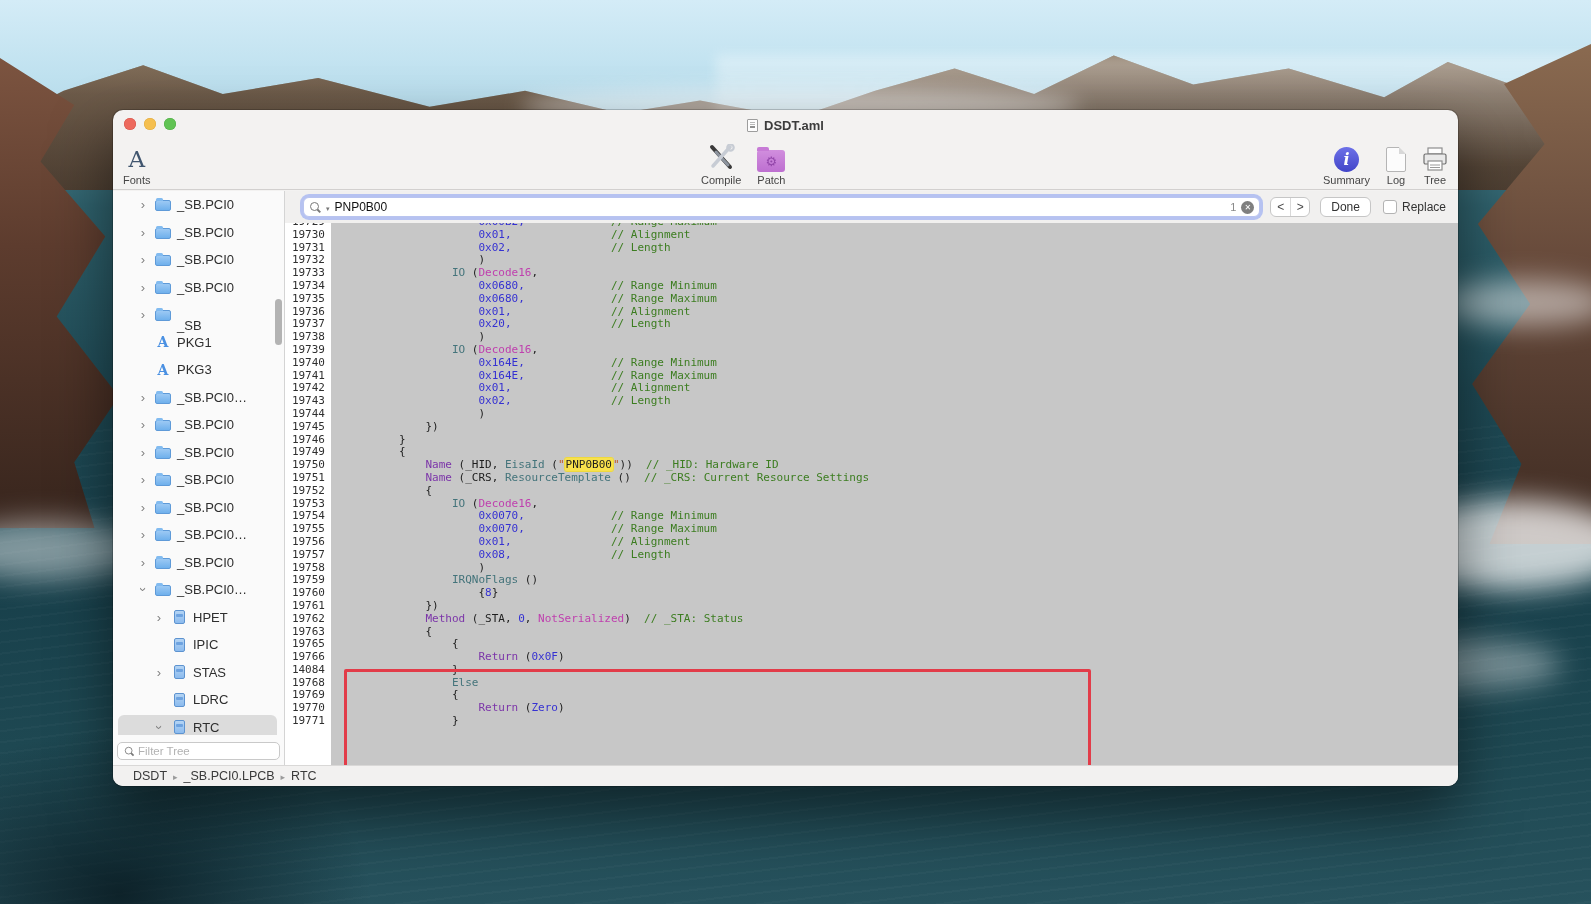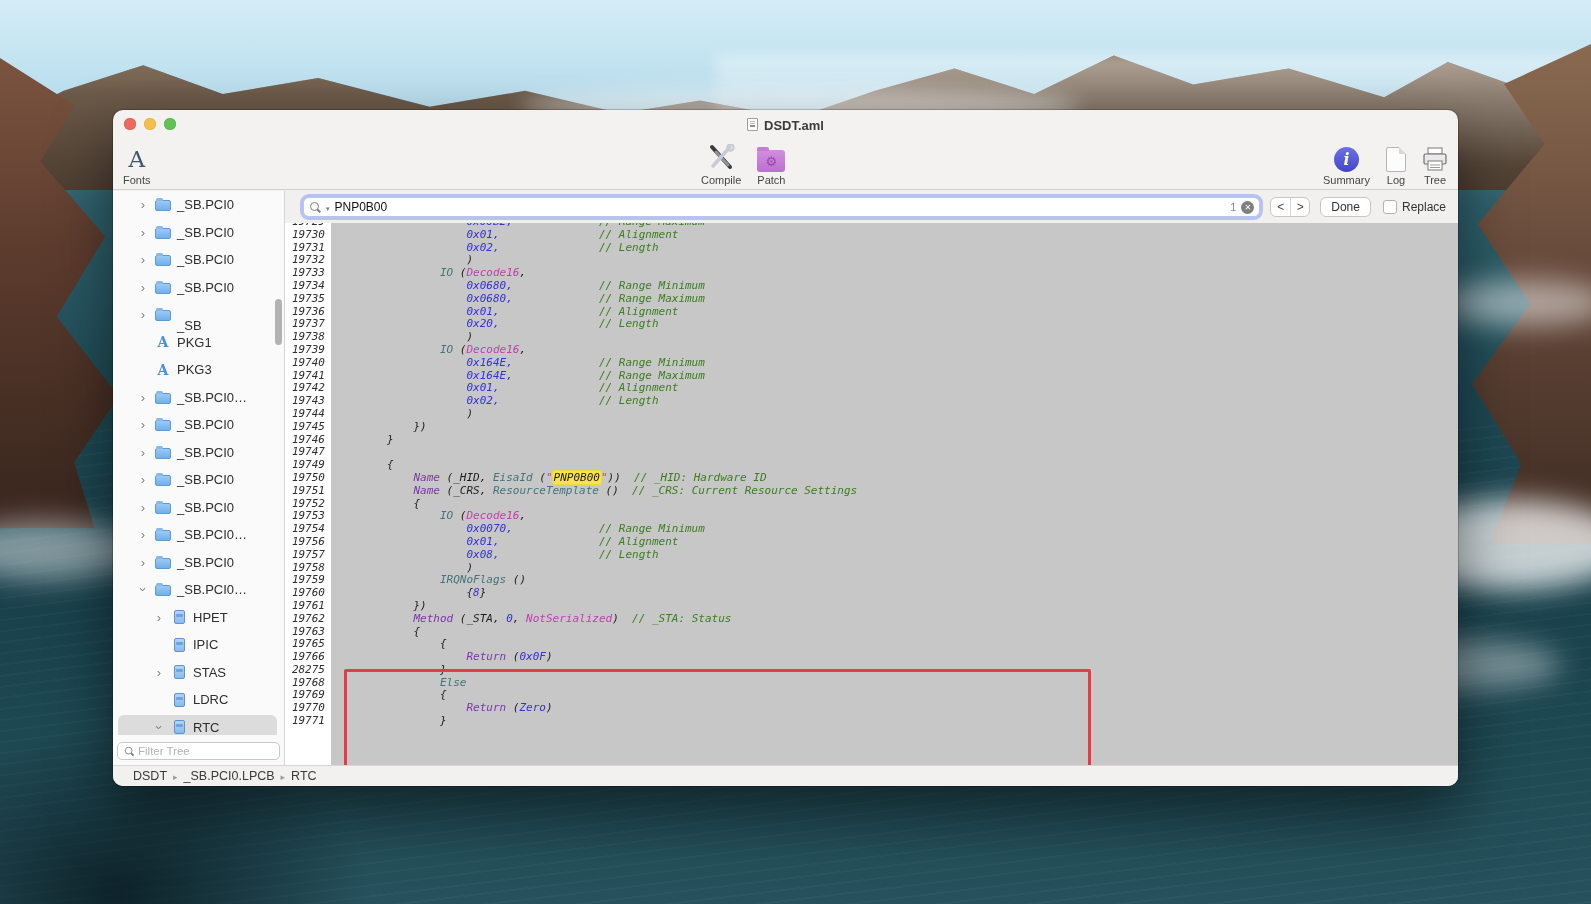--- a/index.html
+++ b/index.html
@@ -37,21 +37,21 @@
   .window { position:absolute; left:113px; top:110px; width:1345px; height:676px; border-radius:10px;
         background:#f3f2f1; overflow:hidden;
         box-shadow:0 28px 60px rgba(0,0,0,.5), 0 0 0 1px rgba(0,0,0,.18); }
 
   .titlebar { position:relative; height:30px; display:flex; align-items:center; justify-content:center; }
   .lights { position:absolute; left:11px; top:8px; display:flex; gap:8px; }
   .light { width:12px; height:12px; border-radius:50%; }
   .light.red { background:#ed6a5e; box-shadow:inset 0 0 0 .5px #d55249; }
   .light.yellow { background:#f5bf4f; box-shadow:inset 0 0 0 .5px #dfa93c; }
   .light.green { background:#61c354; box-shadow:inset 0 0 0 .5px #4eab43; }
-  .title-wrap { display:flex; align-items:flex-start; gap:6px; }
+  .title-wrap { display:flex; align-items:center; gap:6px; }
   .doc-icon { width:11px; height:13px; background:#fdfdfd; border:1px solid #9d9d9d; border-radius:1px; position:relative; }
   .doc-icon::before { content:""; position:absolute; left:2px; top:2px; width:5px; height:6px; background:
         linear-gradient(#b9b9b9 0 1px, transparent 1px 2px, #b9b9b9 2px 3px, transparent 3px 4px, #8f8f8f 4px 6px); }
   .win-title { font-size:13px; font-weight:bold; color:#3c3c3c; }
 
   .toolbar { position:relative; height:50px; border-bottom:1px solid #d2d0cf; }
   .tb-item { display:flex; flex-direction:column; align-items:center; justify-content:flex-end; height:46px; }
   .tb-label { font-size:11px; color:#464646; margin-top:2px; }
   .tb-left { position:absolute; left:10px; top:0; }
   .tb-center { position:absolute; left:588px; top:0; display:flex; gap:16px; }
@@ -107,25 +107,25 @@
   .side-scrollbar { position:absolute; right:2px; top:108px; width:7px; height:46px; border-radius:3.5px; background:#b3b3b3; }
   .filter-field { position:absolute; left:4px; right:4px; bottom:5px; height:18px; background:#fff; border:1px solid #c9c9c9;
         border-radius:5px; display:flex; align-items:center; padding:0 5px; }
   .filter-field .mag { transform:scale(.85); margin-right:2px; }
   .filter-field input { border:none; outline:none; flex:1; font-size:11.5px; color:#333; background:transparent; }
   .filter-field input::placeholder { color:#b2b2b2; }
 
   
   .rightpane { flex:1; display:flex; flex-direction:column; min-width:0; }
   .editor { position:relative; flex:1; overflow:hidden;
-        background:linear-gradient(90deg,#ffffff 0 46px,#cfcfcf 46px 46.5px,#c7c7c7 46.5px);font-style:italic; }
+        background:linear-gradient(90deg,#ffffff 0 46px,#cfcfcf 46px 46.5px,#c7c7c7 46.5px); }
   .code-lines { margin-top:-7px; }
   .code-line { display:flex; height:12.8px; font-family:"DejaVu Sans Mono", monospace; font-size:11px; line-height:12.8px; white-space:pre; }
   .ln { width:46px; flex:0 0 auto; text-align:right; padding-right:6px; color:#2f2f2f; }
-  .lc { padding-left:3px; }
+  .lc { padding-left:15px; }
   .tok-pl { color:#1d1d1d; }
   .tok-kw { color:#7c35a9; }
   .tok-op { color:#44747b; }
   .tok-ty { color:#bf3fae; }
   .tok-nu { color:#3531d2; }
   .tok-co { color:#3c7d20; }
   .tok-st { color:#c05a28; }
   .tok-hl { color:#1d1d1d; background:#f9e24c; border-radius:2px; padding:0 1px; box-shadow:0 0 0 1px #eed93e; }
   .annotation { position:absolute; left:59px; top:446px; width:747px; height:130px; border:3px solid #e23c49;
         border-radius:2px; pointer-events:none; z-index:5; }
@@ -408,38 +408,38 @@
               <div class="code-line"><span class="ln">19737</span><span class="lc"><span class="tok-pl">                    </span><span class="tok-nu">0x20,</span><span class="tok-pl">               </span><span class="tok-co">// Length</span></span></div>
               <div class="code-line"><span class="ln">19738</span><span class="lc"><span class="tok-pl">                    )</span></span></div>
               <div class="code-line"><span class="ln">19739</span><span class="lc"><span class="tok-pl">                </span><span class="tok-op">IO</span><span class="tok-pl"> (</span><span class="tok-ty">Decode16</span><span class="tok-pl">,</span></span></div>
               <div class="code-line"><span class="ln">19740</span><span class="lc"><span class="tok-pl">                    </span><span class="tok-nu">0x164E,</span><span class="tok-pl">             </span><span class="tok-co">// Range Minimum</span></span></div>
               <div class="code-line"><span class="ln">19741</span><span class="lc"><span class="tok-pl">                    </span><span class="tok-nu">0x164E,</span><span class="tok-pl">             </span><span class="tok-co">// Range Maximum</span></span></div>
               <div class="code-line"><span class="ln">19742</span><span class="lc"><span class="tok-pl">                    </span><span class="tok-nu">0x01,</span><span class="tok-pl">               </span><span class="tok-co">// Alignment</span></span></div>
               <div class="code-line"><span class="ln">19743</span><span class="lc"><span class="tok-pl">                    </span><span class="tok-nu">0x02,</span><span class="tok-pl">               </span><span class="tok-co">// Length</span></span></div>
               <div class="code-line"><span class="ln">19744</span><span class="lc"><span class="tok-pl">                    )</span></span></div>
               <div class="code-line"><span class="ln">19745</span><span class="lc"><span class="tok-pl">            })</span></span></div>
               <div class="code-line"><span class="ln">19746</span><span class="lc"><span class="tok-pl">        }</span></span></div>
-              <div class="code-line"><span class="ln">19747</span><span class="lc"></span></div>
               <div class="code-line"><span class="ln">19749</span><span class="lc"><span class="tok-pl">        {</span></span></div>
               <div class="code-line"><span class="ln">19750</span><span class="lc"><span class="tok-pl">            </span><span class="tok-kw">Name</span><span class="tok-pl"> (_HID, </span><span class="tok-op">EisaId</span><span class="tok-pl"> (</span><span class="tok-st">"</span><span class="tok-hl">PNP0B00</span><span class="tok-st">"</span><span class="tok-pl">))  </span><span class="tok-co">// _HID: Hardware ID</span></span></div>
               <div class="code-line"><span class="ln">19751</span><span class="lc"><span class="tok-pl">            </span><span class="tok-kw">Name</span><span class="tok-pl"> (_CRS, </span><span class="tok-op">ResourceTemplate</span><span class="tok-pl"> ()  </span><span class="tok-co">// _CRS: Current Resource Settings</span></span></div>
               <div class="code-line"><span class="ln">19752</span><span class="lc"><span class="tok-pl">            {</span></span></div>
               <div class="code-line"><span class="ln">19753</span><span class="lc"><span class="tok-pl">                </span><span class="tok-op">IO</span><span class="tok-pl"> (</span><span class="tok-ty">Decode16</span><span class="tok-pl">,</span></span></div>
               <div class="code-line"><span class="ln">19754</span><span class="lc"><span class="tok-pl">                    </span><span class="tok-nu">0x0070,</span><span class="tok-pl">             </span><span class="tok-co">// Range Minimum</span></span></div>
+              <div class="code-line"><span class="ln">19755</span><span class="lc"><span class="tok-pl">                    </span><span class="tok-nu">0x0070,</span><span class="tok-pl">             </span><span class="tok-co">// Range Maximum</span></span></div>
               <div class="code-line"><span class="ln">19756</span><span class="lc"><span class="tok-pl">                    </span><span class="tok-nu">0x01,</span><span class="tok-pl">               </span><span class="tok-co">// Alignment</span></span></div>
               <div class="code-line"><span class="ln">19757</span><span class="lc"><span class="tok-pl">                    </span><span class="tok-nu">0x08,</span><span class="tok-pl">               </span><span class="tok-co">// Length</span></span></div>
               <div class="code-line"><span class="ln">19758</span><span class="lc"><span class="tok-pl">                    )</span></span></div>
               <div class="code-line"><span class="ln">19759</span><span class="lc"><span class="tok-pl">                </span><span class="tok-op">IRQNoFlags</span><span class="tok-pl"> ()</span></span></div>
               <div class="code-line"><span class="ln">19760</span><span class="lc"><span class="tok-pl">                    {</span><span class="tok-nu">8</span><span class="tok-pl">}</span></span></div>
               <div class="code-line"><span class="ln">19761</span><span class="lc"><span class="tok-pl">            })</span></span></div>
               <div class="code-line"><span class="ln">19762</span><span class="lc"><span class="tok-pl">            </span><span class="tok-kw">Method</span><span class="tok-pl"> (_STA, </span><span class="tok-nu">0</span><span class="tok-pl">, </span><span class="tok-ty">NotSerialized</span><span class="tok-pl">)  </span><span class="tok-co">// _STA: Status</span></span></div>
               <div class="code-line"><span class="ln">19763</span><span class="lc"><span class="tok-pl">            {</span></span></div>
               <div class="code-line"><span class="ln">19765</span><span class="lc"><span class="tok-pl">                {</span></span></div>
               <div class="code-line"><span class="ln">19766</span><span class="lc"><span class="tok-pl">                    </span><span class="tok-kw">Return</span><span class="tok-pl"> (</span><span class="tok-nu">0x0F</span><span class="tok-pl">)</span></span></div>
-              <div class="code-line"><span class="ln">28275</span><span class="lc"><span class="tok-pl">                }</span></span></div>
+              <div class="code-line"><span class="ln">14084</span><span class="lc"><span class="tok-pl">                }</span></span></div>
               <div class="code-line"><span class="ln">19768</span><span class="lc"><span class="tok-pl">                </span><span class="tok-op">Else</span></span></div>
               <div class="code-line"><span class="ln">19769</span><span class="lc"><span class="tok-pl">                {</span></span></div>
               <div class="code-line"><span class="ln">19770</span><span class="lc"><span class="tok-pl">                    </span><span class="tok-kw">Return</span><span class="tok-pl"> (</span><span class="tok-nu">Zero</span><span class="tok-pl">)</span></span></div>
               <div class="code-line"><span class="ln">19771</span><span class="lc"><span class="tok-pl">                }</span></span></div>
             </div>
           <div class="annotation"></div>
         </div>
       </div>
     </div>
 

